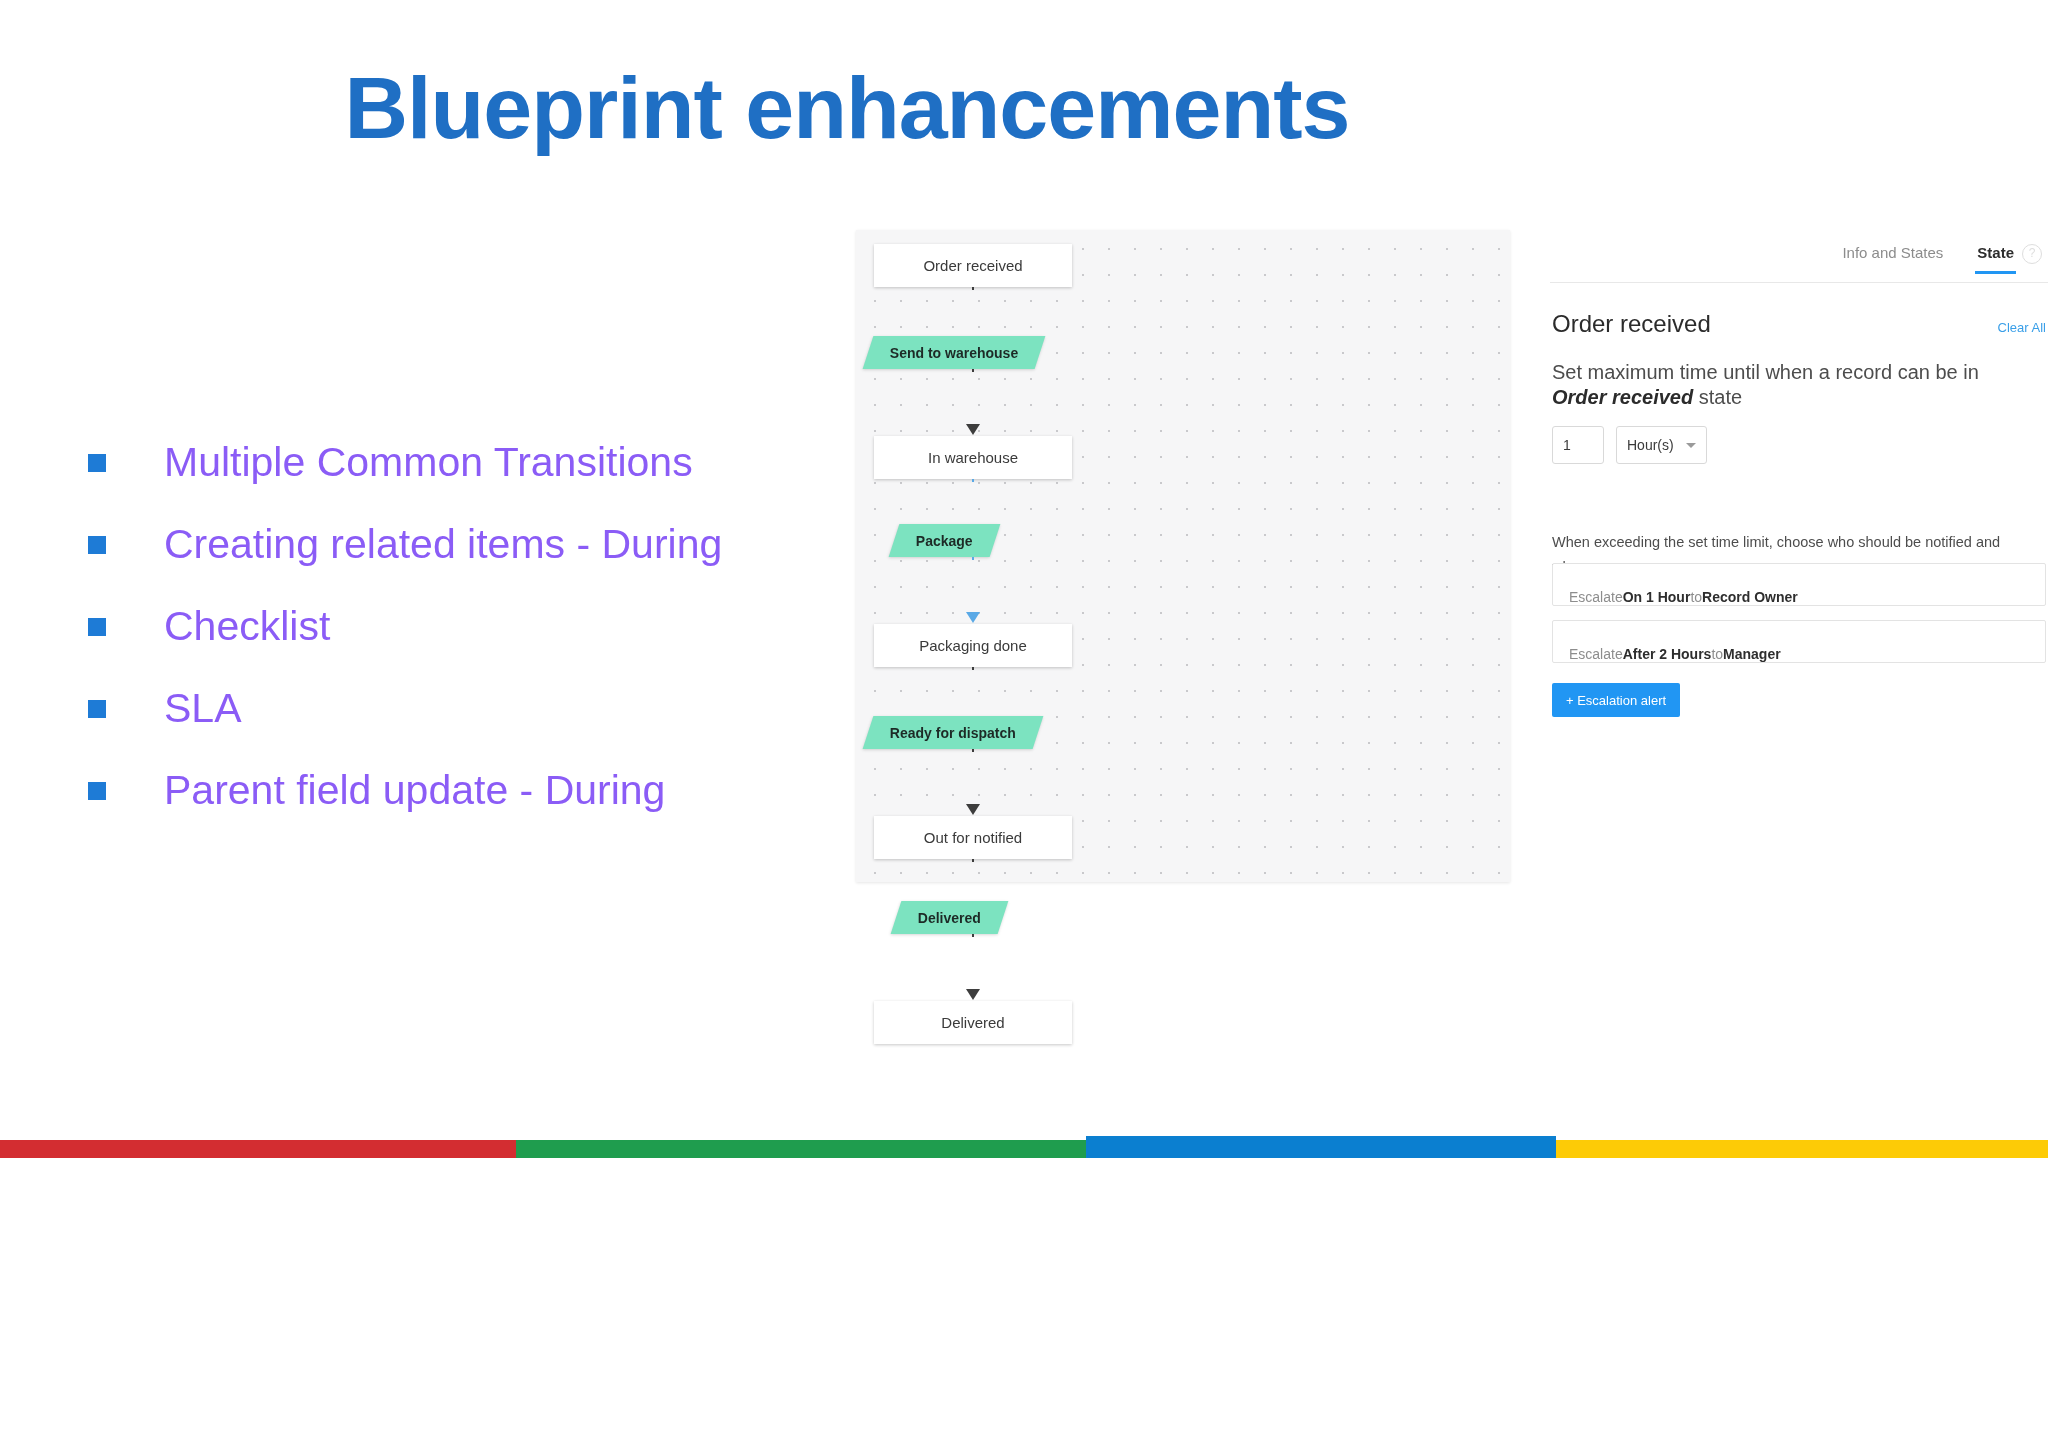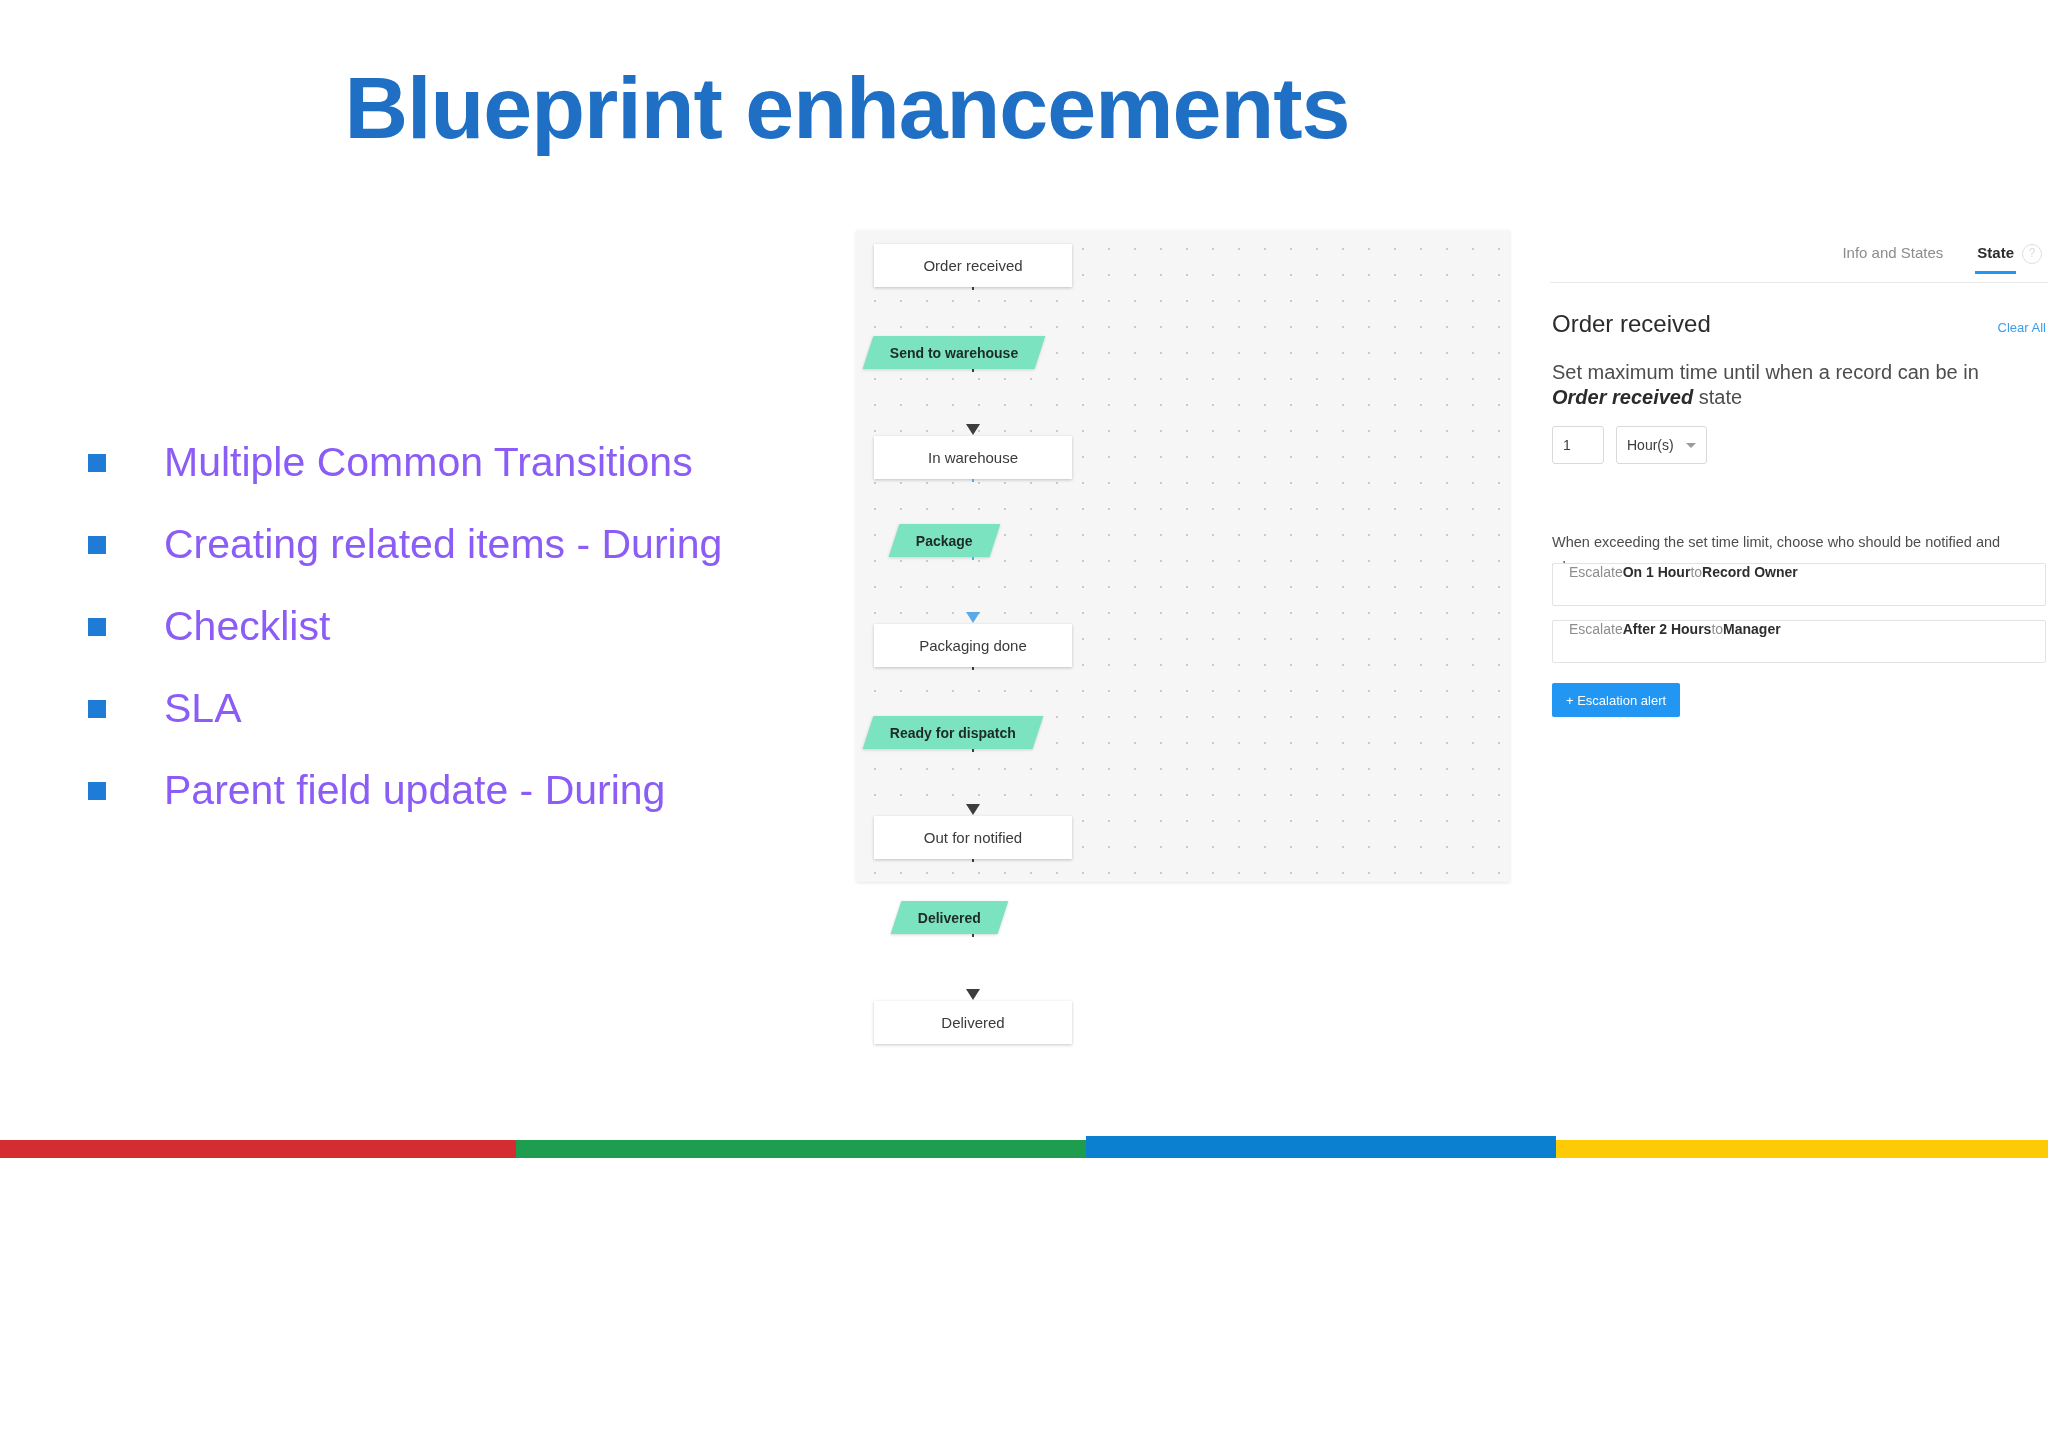--- a/index.html
+++ b/index.html
@@ -314,21 +314,21 @@
     left: 2px;
     top: 333px;
     width: 494px;
   }
   .escalation-row {
     height: 43px;
     border: 1px solid #e3e3e3;
     border-radius: 2px;
     background: #fff;
     display: flex;
-    align-items: flex-start;
+    align-items: flex-end;
     padding-left: 16px;
     margin-bottom: 14px;
     font-family: "Liberation Sans", sans-serif;
     font-size: 14px;
     color: #8d8d8d;
     box-sizing: border-box;
     white-space: nowrap;
   }
   .escalation-row .strong { font-weight: bold; color: #2e2e2e; }
 

